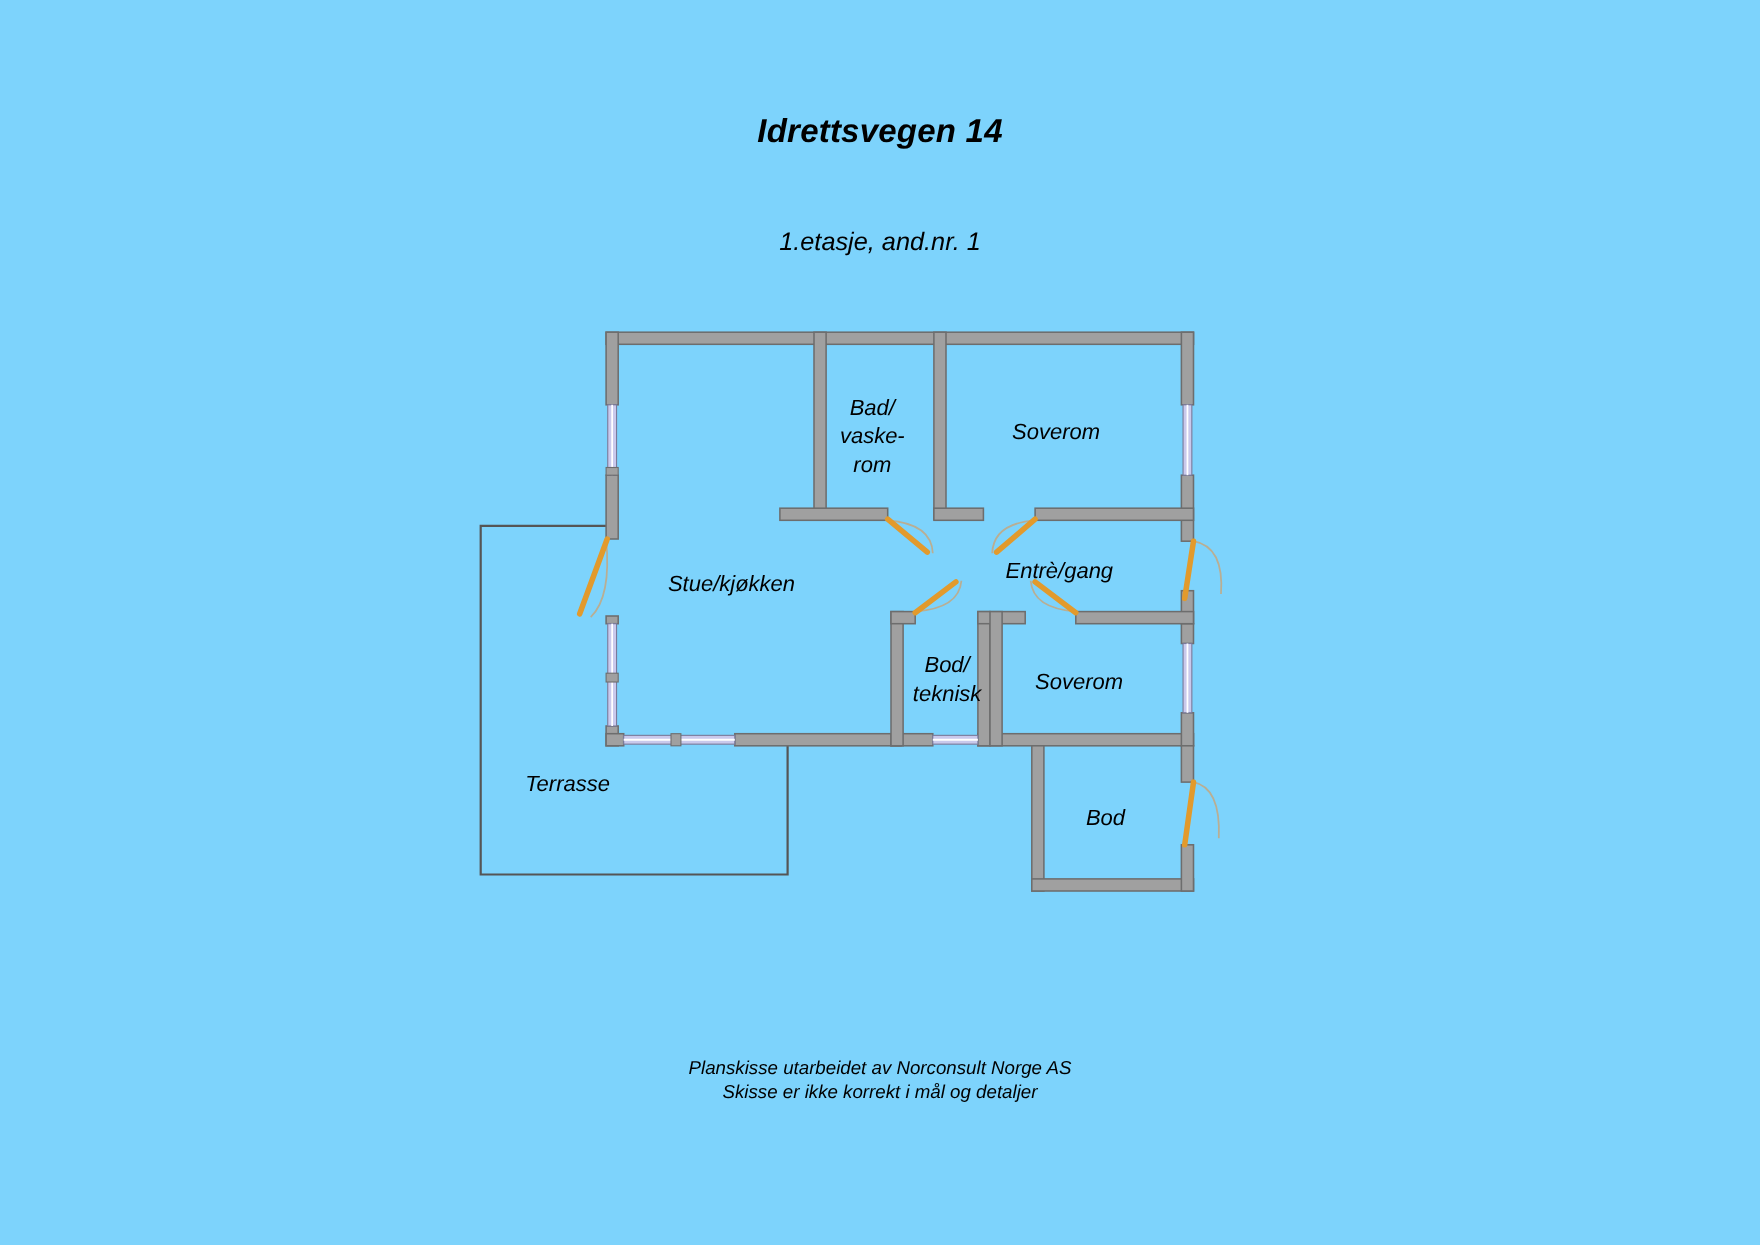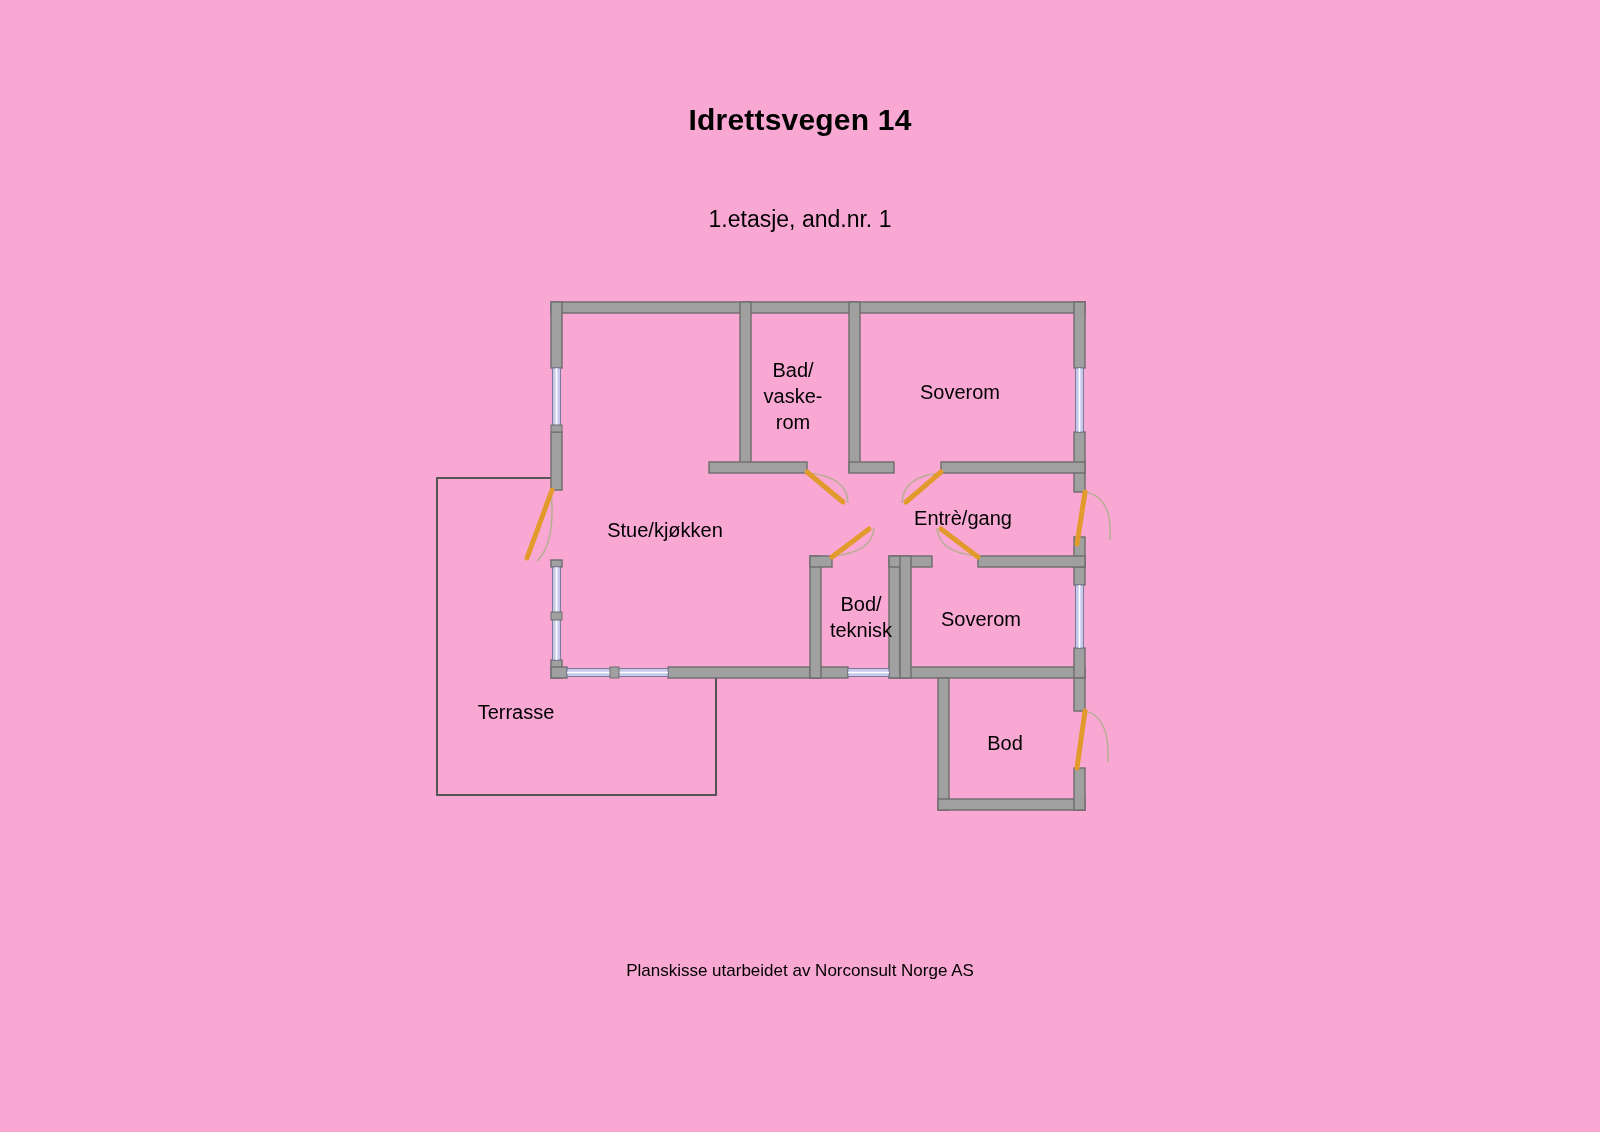--- a/index.html
+++ b/index.html
@@ -12,21 +12,22 @@
     width: 1600px;
     height: 1132px;
     font-family: "Liberation Sans", sans-serif;
     color: #000000;
     position: relative;
     overflow: hidden;
   }
   .page {
     position: absolute;
     inset: 0;
-    background: #f9a8d4;
+    background: #7dd3fc;
+    font-style: italic;
   }
   .title-main {
     position: absolute;
     left: 0;
     top: 103px;
     width: 1600px;
     text-align: center;
     font-size: 30px;
     font-weight: bold;
     letter-spacing: 0.2px;
@@ -240,15 +241,16 @@
           <text class="room-label" x="516" y="719" text-anchor="middle">Terrasse</text>
         </g>
 
       </g>
 
     </svg>
   </div>
 
   <div class="footer">
     <div>Planskisse utarbeidet av Norconsult Norge AS</div>
+    <div>Skisse er ikke korrekt i mål og detaljer</div>
   </div>
 
 </div>
 
 </body></html>

